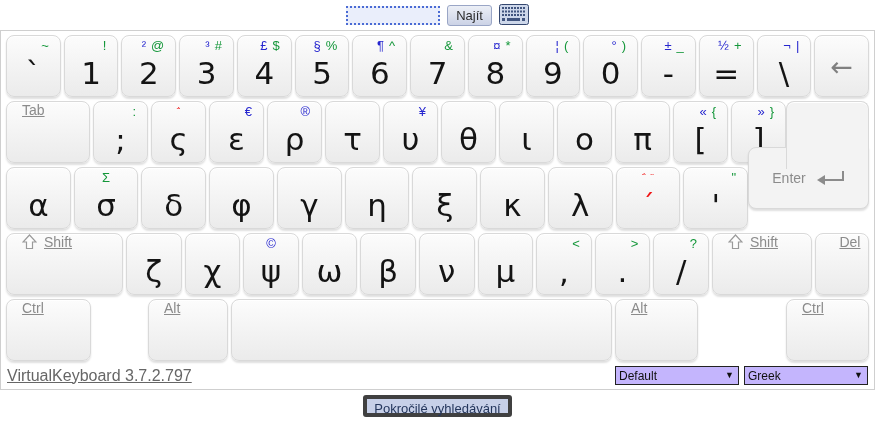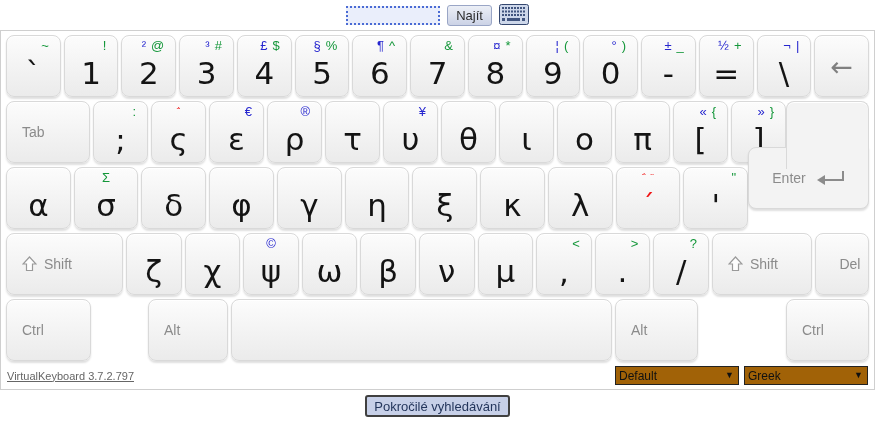--- a/index.html
+++ b/index.html
@@ -20,21 +20,21 @@
 
   .key .subs{height:15px;font-size:13px;line-height:14px;padding:3px 11px 0 0;text-align:right;white-space:nowrap;}
   .key .subs.center{text-align:center;padding-right:0;}
   .key .subs span + span{margin-left:5px;}
   .sub-blue{color:#2626cf;}
   .sub-green{color:#14973a;}
   .sub-red{color:#f01414;font-size:10px;}
   .key .main{font-family:"DejaVu Sans",sans-serif;font-size:31px;line-height:38px;text-align:center;color:#141414;}
   .key .main.red{color:#f01414;font-size:26px;}
 
-  .modkey{display:flex;align-items:center;color:#8b8b8b;font-size:14px;padding-left:15px;gap:7px;}
+  .modkey{display:flex;align-items:flex-start;color:#8b8b8b;font-size:14px;padding-left:15px;gap:7px;text-decoration:underline;}
   .modkey.center{justify-content:center;padding-left:16px;}
   .bkspmain{height:100%;display:flex;align-items:center;justify-content:center;color:#808080;font-size:27px;font-family:"DejaVu Sans",sans-serif;}
 
   
   .sz-tab{flex:0 0 84px;}
   .sz-caps{flex:0 0 97px;}
   .sz-shiftl{flex:0 0 117px;}
   .sz-shiftr{flex:0 0 100px;}
   .sz-del{flex:0 0 54px;}
   .sz-ctrl{flex:0 0 85px;}
@@ -47,29 +47,29 @@
   .sz-row2end{flex:0 0 80px;}
   .sz-row3end{flex:0 0 118px;}
 
   
   .enter{position:absolute;top:70px;right:5px;width:121px;height:108px;cursor:pointer;}
   .enter-bottom{position:absolute;left:0;bottom:0;width:121px;height:62px;background:#f3f3f3;border:1px solid #d9d9d9;border-radius:8px 0 8px 8px;box-shadow:0 2px 2px rgba(0,0,0,0.13);display:flex;align-items:center;justify-content:center;gap:9px;color:#8b8b8b;font-size:14px;box-sizing:border-box;}
   .enter-top{position:absolute;top:0;right:0;width:83px;height:68px;background:#f3f3f3;border:1px solid #d9d9d9;border-bottom:none;border-radius:8px 8px 0 0;box-shadow:inset 0 1px 0 #fff;box-sizing:border-box;z-index:2;}
 
   
   .panel-footer{display:flex;justify-content:space-between;align-items:center;padding:0 6px 3px 6px;height:21px;}
-  .version-link{font-size:11px;color:#666;text-decoration:underline;cursor:pointer;}
+  .version-link{font-size:16px;color:#666;text-decoration:underline;cursor:pointer;}
   .selects{display:flex;gap:5px;}
   .select-wrap{position:relative;display:inline-block;}
-  .select-wrap select{appearance:none;-webkit-appearance:none;width:124px;height:19px;border:1px solid #222;background:#a16207;font-size:12px;font-family:inherit;padding:0 18px 0 3px;border-radius:0;color:#111;}
+  .select-wrap select{appearance:none;-webkit-appearance:none;width:124px;height:19px;border:1px solid #222;background:#c4b5fd;font-size:12px;font-family:inherit;padding:0 18px 0 3px;border-radius:0;color:#111;}
   .select-arrow{position:absolute;right:5px;top:4px;font-size:9px;color:#111;pointer-events:none;}
 
   
   .actions{display:flex;justify-content:center;gap:7px;margin-top:5px;}
-  .action-btn{font-size:13px;font-family:inherit;color:#24365c;background:#c7d0e8;border:2px solid #404040;border-radius:3px;padding:2px 7px;height:22px;cursor:pointer;}
+  .action-btn{font-size:13px;font-family:inherit;color:#24365c;background:#c7d0e8;border:4px solid #404040;border-radius:3px;padding:2px 7px;height:22px;cursor:pointer;}
 </style>
 </head>
 <body>
 
 <div class="topbar">
   <input class="search-input" value="" style="">
   <button class="find-btn">Najít</button>
   <button class="kbd-btn">
     <svg width="30" height="21" viewBox="0 0 30 21">
       <rect x="0.5" y="0.5" width="29" height="20" rx="2" fill="#cdd7ea" stroke="#34476f"></rect>

